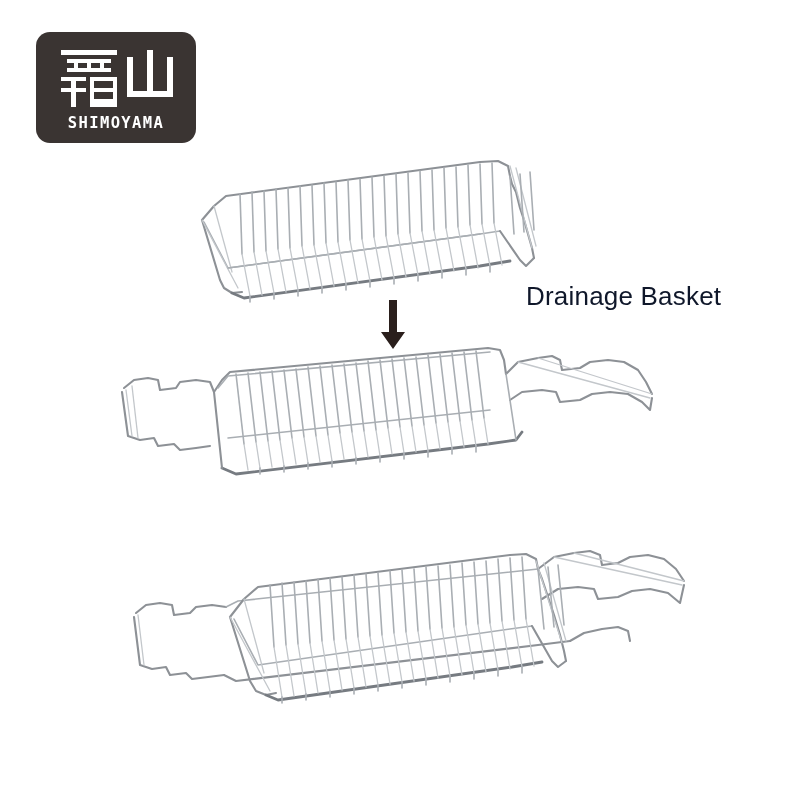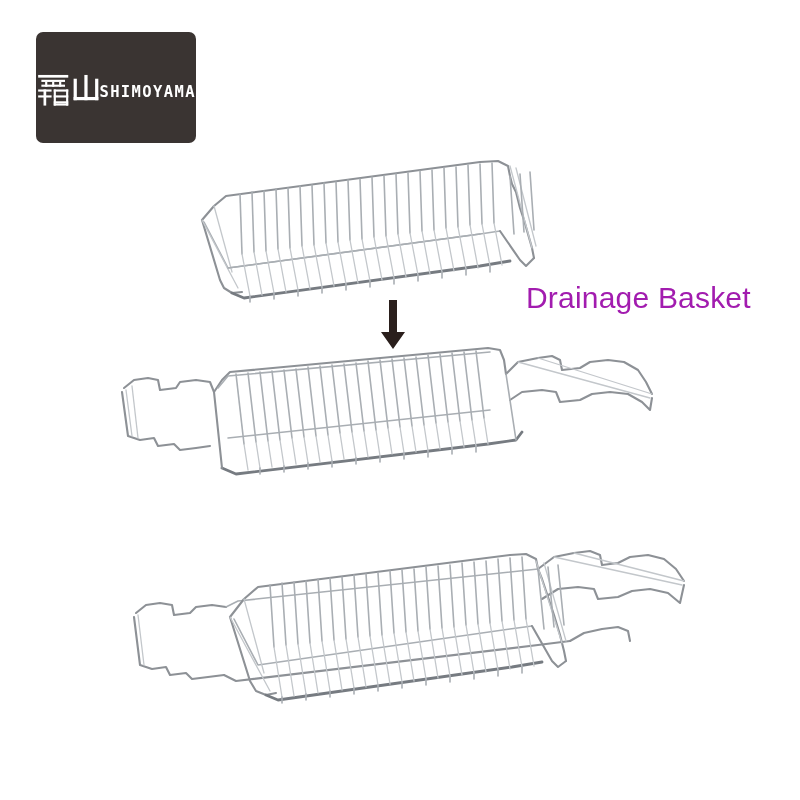--- a/index.html
+++ b/index.html
@@ -19,23 +19,23 @@
   }
 
   
   .brand-logo {
     position: absolute;
     left: 36px;
     top: 32px;
     width: 160px;
     height: 111px;
     background: #3a3432;
-    border-radius: 7px;
+    border-radius: 14px;
     display: flex;
-    flex-direction: row;
+    flex-direction: column;
     align-items: center;
     justify-content: center;
     box-sizing: border-box;
     padding-top: 4px;
   }
   .brand-mark {
     display: block;
     width: 118px;
     height: 62px;
   }
@@ -47,22 +47,22 @@
     letter-spacing: 1.4px;
     line-height: 1;
     margin-top: 7px;
     white-space: nowrap;
     -webkit-font-smoothing: none;
   }
 
   
   .callout {
     position: absolute;
-    color: #a21caf;
-    font-size: 30px;
+    color: #0f172a;
+    font-size: 26px;
     font-weight: 400;
     letter-spacing: 0.2px;
     white-space: nowrap;
     line-height: 1;
   }
   #label-basket { left: 526px; top: 283px; }
   #label-frame  { left: 512px; top: 448px; }
 
   
   .product {

